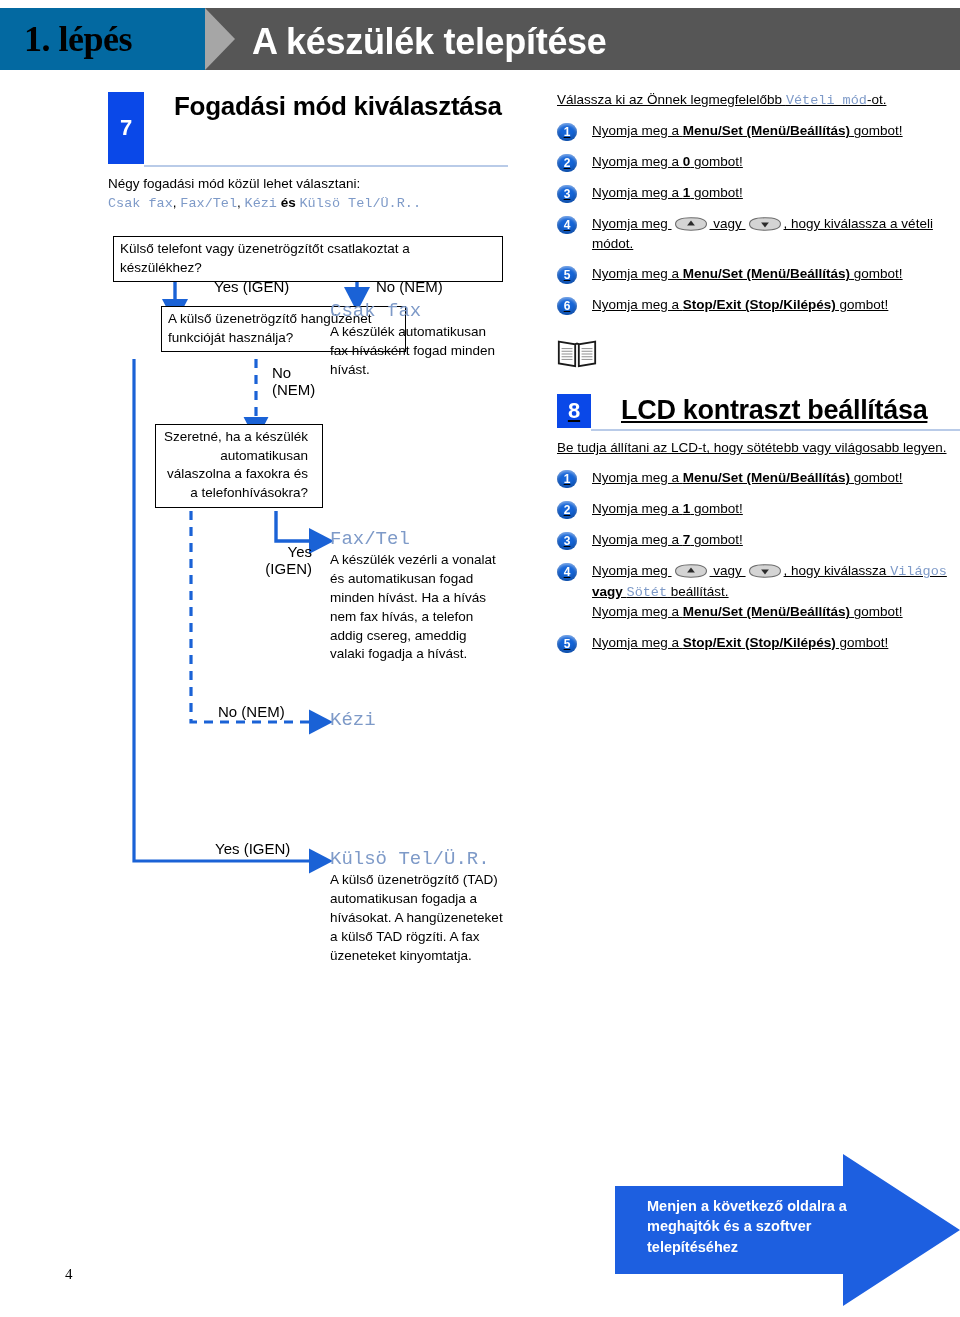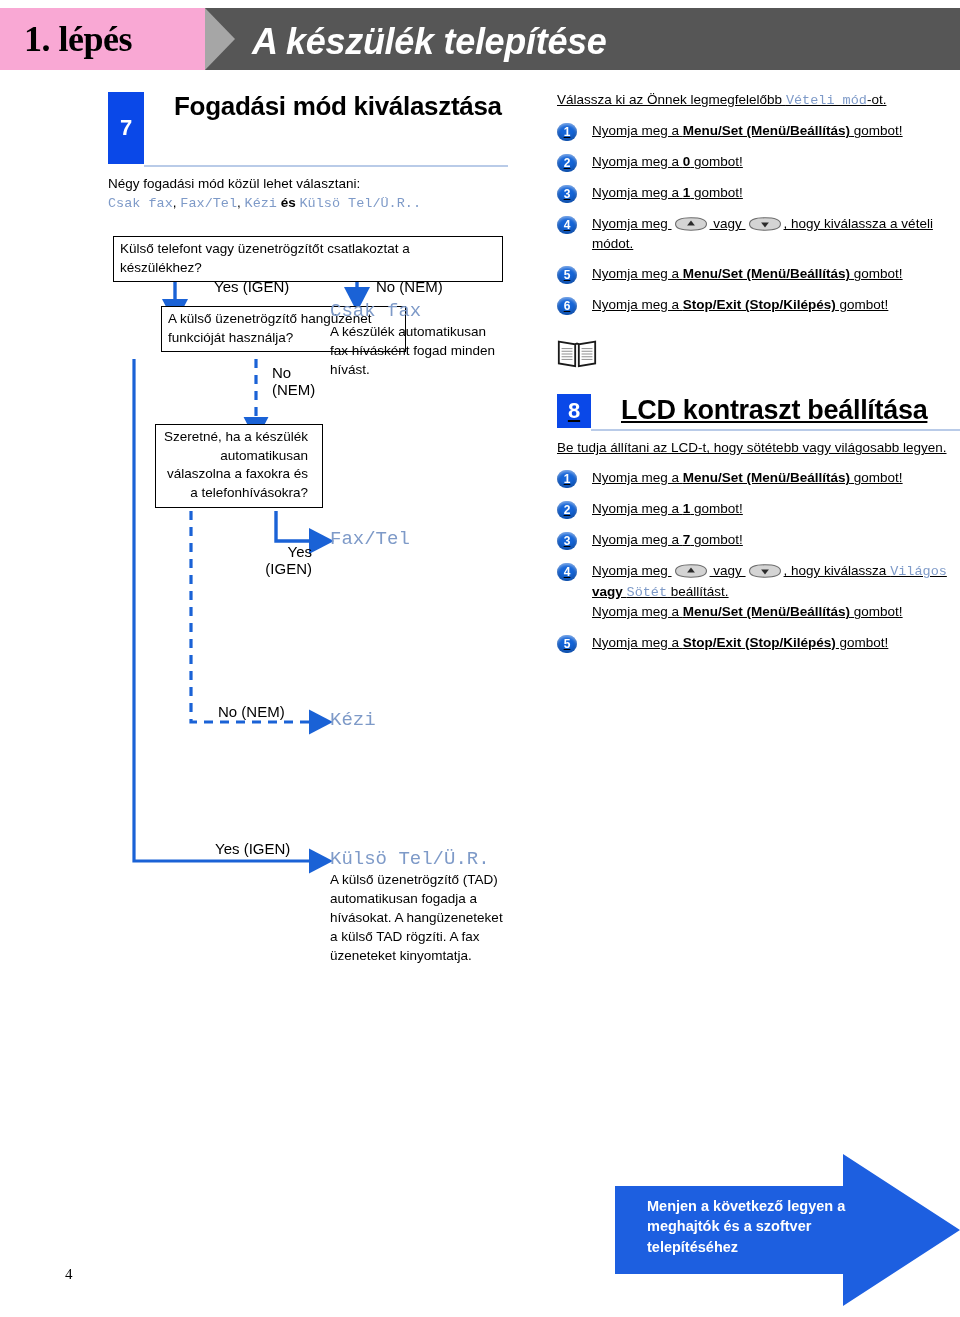--- a/index.html
+++ b/index.html
@@ -13,41 +13,40 @@
     overflow:hidden;
   }
 
   
   .header {
     position:absolute; left:0; top:8px; width:960px; height:62px;
     background:#565656;
   }
   .header-step {
     position:absolute; left:0; top:0; height:62px; width:205px;
-    background:#f9a8d4;
+    background:#0369a1;
     display:flex; align-items:center;
   }
   .header-step-chevron {
     position:absolute; left:205px; top:0;
     width:0; height:0;
     border-top:31px solid transparent;
     border-bottom:31px solid transparent;
     border-left:30px solid #a6a6a6;
   }
   .header-step-label {
     font-family:"Liberation Serif", serif;
     font-weight:bold; font-size:36px; color:#000;
     padding-left:24px; letter-spacing:-0.5px;
   }
   .header-title {
     position:absolute; left:252px; top:0; height:68px;
     display:flex; align-items:center;
     font-size:36px; font-weight:bold; color:#ffffff;
     letter-spacing:-0.3px;
-    font-style:italic;
   }
 
   
   .sec-head { display:flex; align-items:flex-start; }
   .sec-num {
     background:#0a48e8; color:#fff; font-weight:bold;
     display:flex; align-items:center; justify-content:center;
     flex:0 0 auto;
   }
   .sec-title {
@@ -184,20 +183,21 @@
 (IGEN)</div>
 <div class="flabel" style="left:218px;top:703px;">No (NEM)</div>
 <div class="flabel" style="left:215px;top:840px;">Yes (IGEN)</div>
 
 <div class="outbox" style="left:330px;top:300px;">
   <div class="lcd-lg">Csak fax</div>
   <div class="t">A készülék automatikusan fax hívásként fogad minden hívást.</div>
 </div>
 <div class="outbox" style="left:330px;top:528px;">
   <div class="lcd-lg">Fax/Tel</div>
+  <div class="t">A készülék vezérli a vonalat és automatikusan fogad minden hívást. Ha a hívás nem fax hívás, a telefon addig csereg, ameddig valaki fogadja a hívást.</div>
 </div>
 <div class="outbox" style="left:330px;top:709px;">
   <div class="lcd-lg">Kézi</div>
 </div>
 <div class="outbox" style="left:330px;top:848px;width:180px;">
   <div class="lcd-lg">Külsö Tel/Ü.R.</div>
   <div class="t">A külső üzenetrögzítő (TAD) automatikusan fogadja a hívásokat. A hangüzeneteket a külső TAD rögzíti. A fax üzeneteket kinyomtatja.</div>
 </div>
 
 <div class="right-col">
@@ -308,16 +308,16 @@
       </div>
 
     </div>
   </div>
 </div>
 
 <div class="banner">
   <svg width="345" height="160" viewBox="0 0 345 160">
     <path d="M0,36 L228,36 L228,4 L345,80 L228,156 L228,124 L0,124 Z" fill="#1d5fe0"></path>
   </svg>
-  <div class="banner-txt">Menjen a következő legyen a meghajtók és a szoftver telepítéséhez</div>
+  <div class="banner-txt">Menjen a következő oldalra a meghajtók és a szoftver telepítéséhez</div>
 </div>
 
 <div class="pagenum">4</div>
 
 </body></html>

